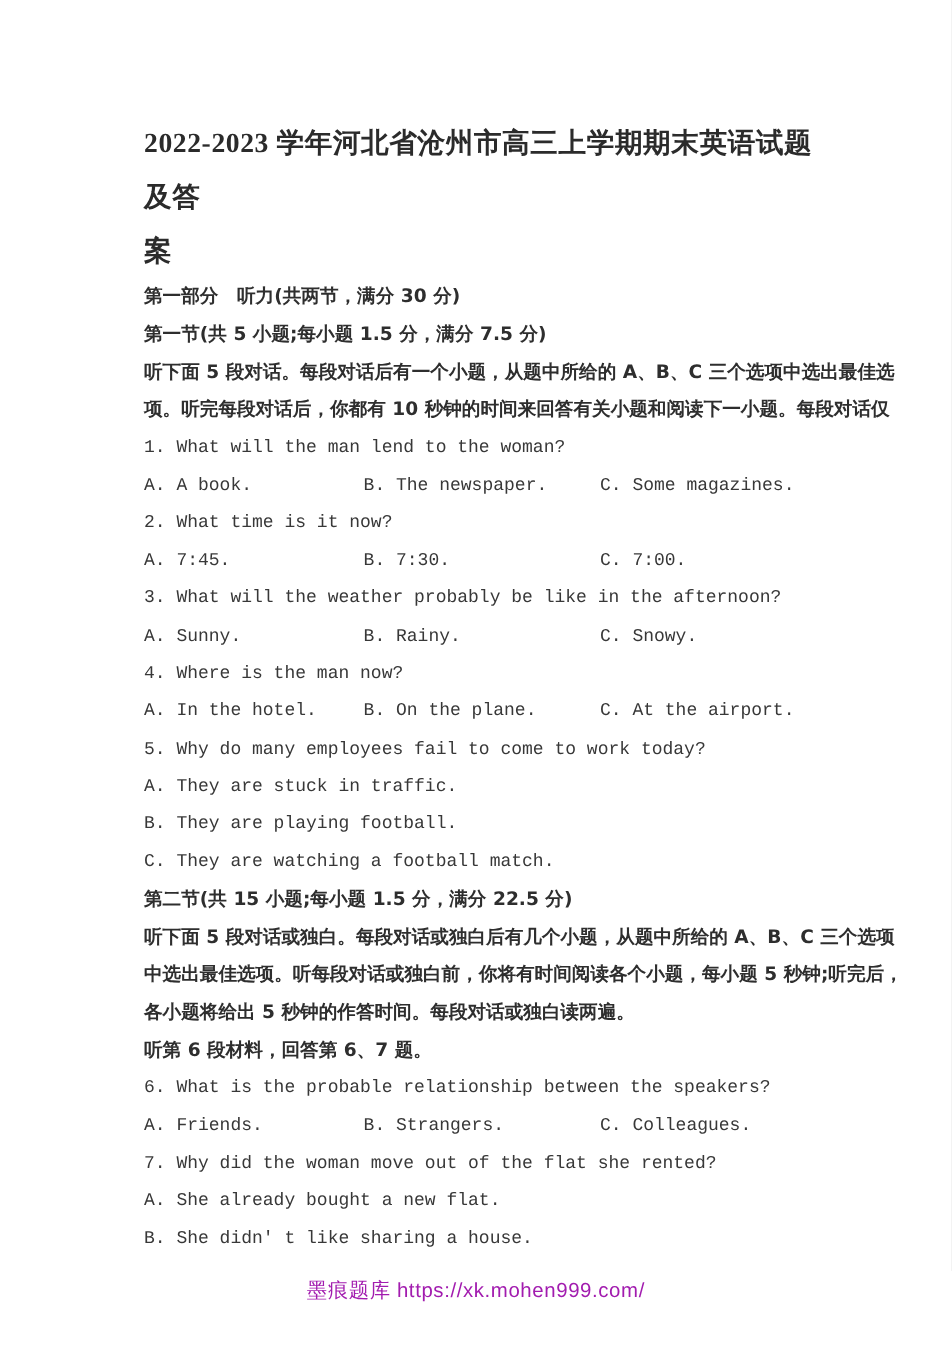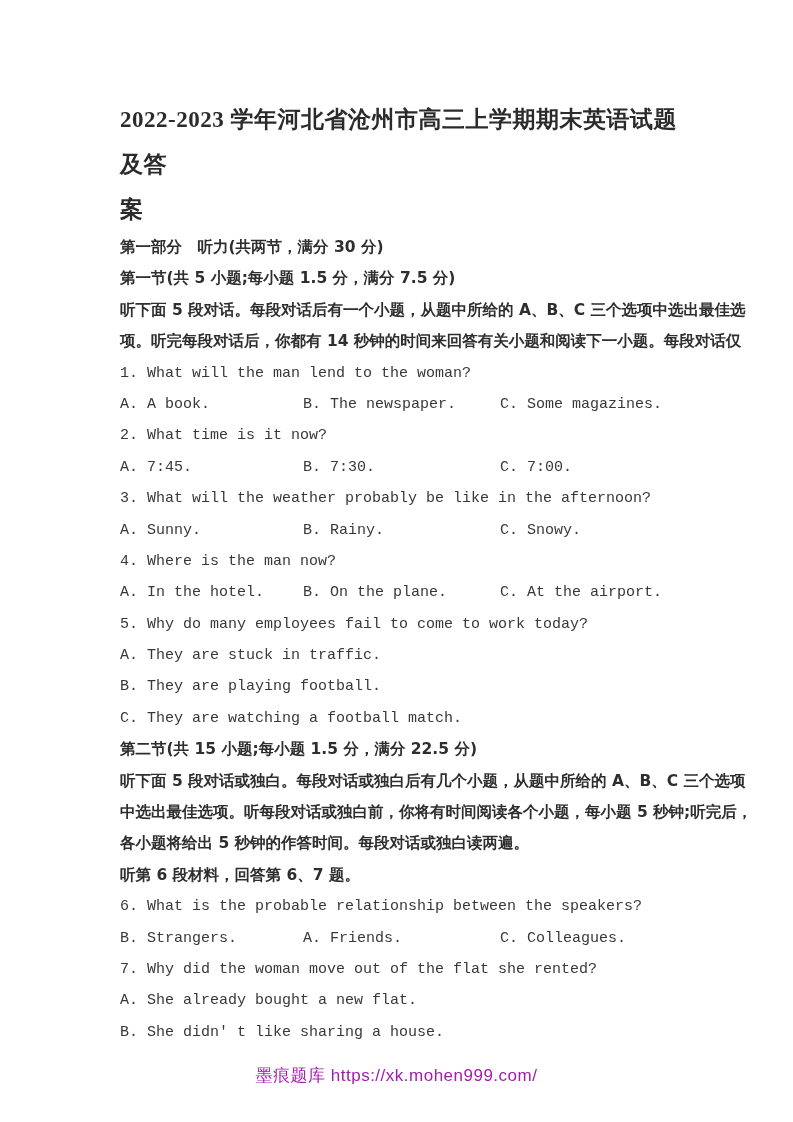--- a/index.html
+++ b/index.html
@@ -71,21 +71,21 @@
 
     <h1 class="doc-title">
       <span class="title-line">2022-2023 学年河北省沧州市高三上学期期末英语试题及答</span>
       <span class="title-line">案</span>
     </h1>
 
     <div class="line zh">第一部分　听力(共两节，满分 30 分)</div>
     <div class="line zh">第一节(共 5 小题;每小题 1.5 分，满分 7.5 分)</div>
 
     <div class="line zh">听下面 5 段对话。每段对话后有一个小题，从题中所给的 A、B、C 三个选项中选出最佳选</div>
-    <div class="line zh">项。听完每段对话后，你都有 14 秒钟的时间来回答有关小题和阅读下一小题。每段对话仅</div>
+    <div class="line zh">项。听完每段对话后，你都有 10 秒钟的时间来回答有关小题和阅读下一小题。每段对话仅</div>
 
     <div class="line en">1. What will the man lend to the woman?</div>
     <div class="line en opts">
       <span class="opt">A. A book.</span>
       <span class="opt">B. The newspaper.</span>
       <span class="opt">C. Some magazines.</span>
     </div>
 
     <div class="line en">2. What time is it now?</div>
     <div class="line en opts">
@@ -115,22 +115,22 @@
 
     <div class="line zh">第二节(共 15 小题;每小题 1.5 分，满分 22.5 分)</div>
     <div class="line zh">听下面 5 段对话或独白。每段对话或独白后有几个小题，从题中所给的 A、B、C 三个选项</div>
     <div class="line zh">中选出最佳选项。听每段对话或独白前，你将有时间阅读各个小题，每小题 5 秒钟;听完后，</div>
     <div class="line zh">各小题将给出 5 秒钟的作答时间。每段对话或独白读两遍。</div>
 
     <div class="line zh">听第 6 段材料，回答第 6、7 题。</div>
 
     <div class="line en">6. What is the probable relationship between the speakers?</div>
     <div class="line en opts">
+      <span class="opt">A. Friends.</span>
       <span class="opt">B. Strangers.</span>
-      <span class="opt">A. Friends.</span>
       <span class="opt">C. Colleagues.</span>
     </div>
 
     <div class="line en">7. Why did the woman move out of the flat she rented?</div>
     <div class="line en">A. She already bought a new flat.</div>
     <div class="line en">B. She didn' t like sharing a house.</div>
 
   </div>
 
   <div class="footer">墨痕题库 https://xk.mohen999.com/</div>

